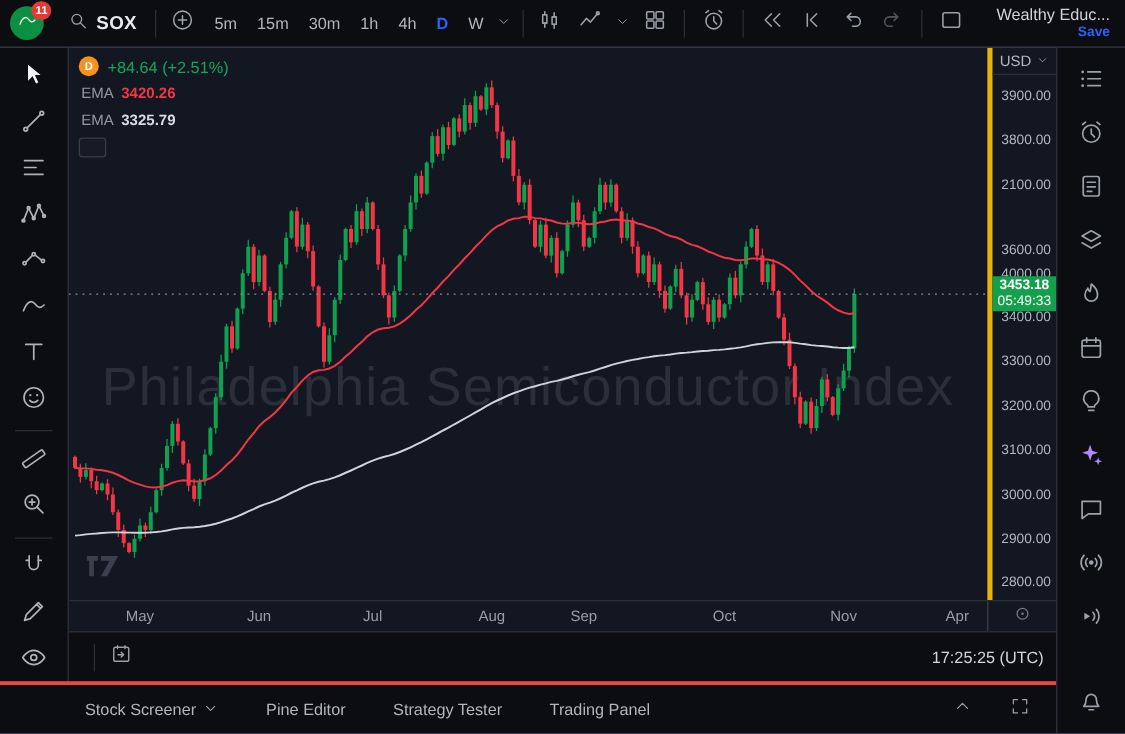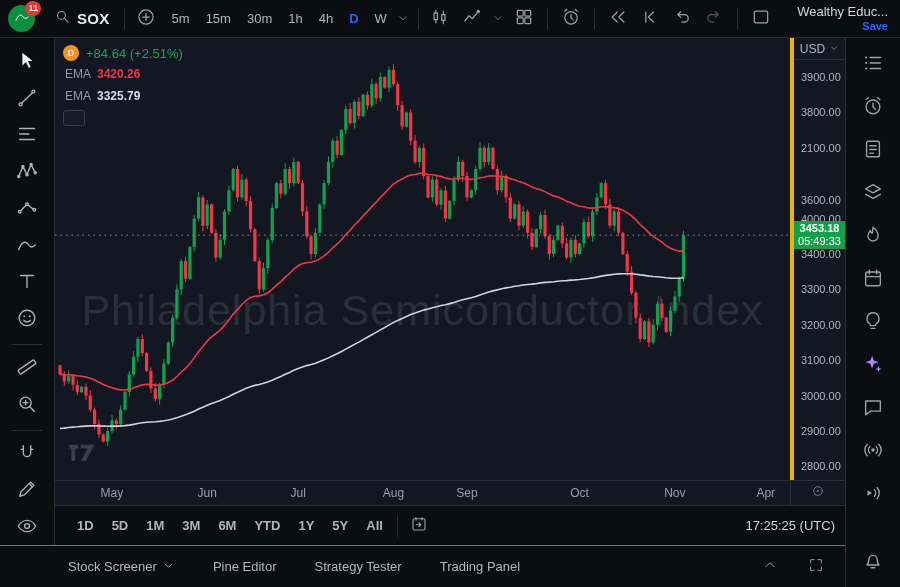--- a/index.html
+++ b/index.html
@@ -62,21 +62,21 @@
   .mtick{position:absolute;top:5px;transform:translateX(-50%);font-size:12px;color:#9b9ea6;}
   .corner{position:absolute;left:790px;top:480px;width:55px;height:25px;background:#131722;border-top:1px solid #2a2e39;border-left:1px solid #2a2e39;display:flex;align-items:center;justify-content:center;color:#787b86;z-index:4;}
 
   
   .range-bar{position:absolute;left:55px;top:505px;width:790px;height:40px;background:#0c0d10;border-top:1px solid #2a2e39;display:flex;align-items:center;padding:0 10px 0 14px;z-index:5;}
   #ranges{display:flex;align-items:center;gap:2px;}
   .range-item{padding:3px 8px;font-size:13px;font-weight:600;color:#b2b5be;border-radius:4px;}
   .clock{margin-left:auto;font-size:13px;color:#d1d4dc;}
 
   
-  .bottom-panel{position:absolute;left:0;top:545px;width:845px;height:42px;background:#0c0d10;border-top:1px solid #ef4444;display:flex;align-items:center;gap:38px;padding:0 14px 0 68px;z-index:5;}
+  .bottom-panel{position:absolute;left:0;top:545px;width:845px;height:42px;background:#0c0d10;border-top:3px solid #ef4444;display:flex;align-items:center;gap:38px;padding:0 14px 0 68px;z-index:5;}
   .bp-item{display:flex;align-items:center;gap:5px;font-size:13px;color:#b2b5be;white-space:nowrap;}
   .bp-right{margin-left:auto;display:flex;align-items:center;gap:16px;color:#9ca0aa;}
 
   
   .right-toolbar{position:absolute;left:845px;top:38px;width:55px;height:549px;background:#0c0d10;border-left:1px solid #2a2e39;display:flex;flex-direction:column;align-items:center;padding:12px 0 10px;gap:13px;z-index:6;}
   .rt-btn{width:38px;height:30px;display:flex;align-items:center;justify-content:center;color:#9ca0aa;}
   .rt-btn.purple{color:#b388ff;}
 </style>
 </head>
 <body>
@@ -638,31 +638,20 @@
       <span class="mtick" style="left: 710.79px;">Apr</span>
     </div>
   <div class="corner">
     <span><svg width="16" height="16" viewBox="0 0 24 24" fill="none" stroke="currentColor" stroke-width="1.5" stroke-linecap="round" stroke-linejoin="round">
           <circle cx="12" cy="12" r="6.5"></circle>
           <circle cx="12" cy="12" r="1.5" fill="currentColor" stroke="none"></circle>
         </svg></span>
   </div>
 
   <div class="range-bar">
-    <div id="ranges">
-        <button class="range-item">1D</button>
-        <button class="range-item">5D</button>
-        <button class="range-item">1M</button>
-        <button class="range-item">3M</button>
-        <button class="range-item">6M</button>
-        <button class="range-item">YTD</button>
-        <button class="range-item">1Y</button>
-        <button class="range-item">5Y</button>
-        <button class="range-item">All</button>
-      </div>
     <div class="sep"></div>
     <button class="icon-btn">
       <span><svg width="18" height="18" viewBox="0 0 24 24" fill="none" stroke="currentColor" stroke-width="1.5" stroke-linecap="round" stroke-linejoin="round">
             <rect x="4" y="5" width="16" height="15" rx="2"></rect>
             <path d="M8 3.5v3M16 3.5v3M8.5 13h6M12 10.5L14.5 13 12 15.5"></path>
           </svg></span>
     </button>
     <span class="clock">17:25:25 (UTC)</span>
   </div>
 

